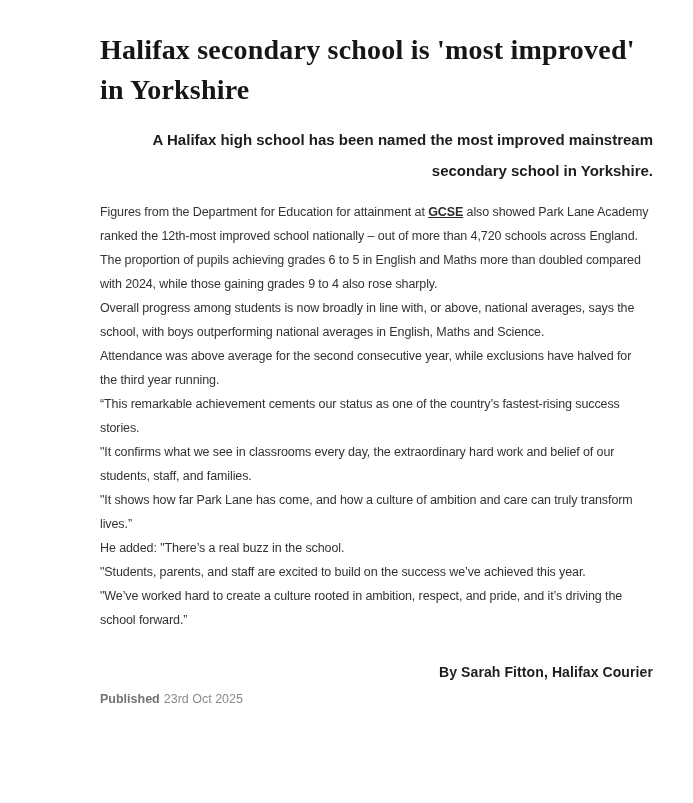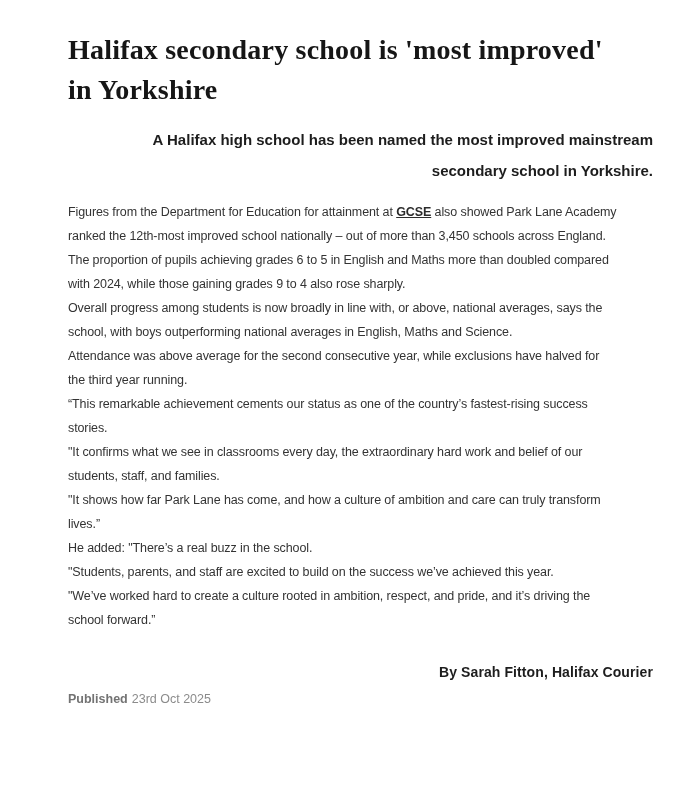--- a/index.html
+++ b/index.html
@@ -10,21 +10,21 @@
   body {
     width: 693px;
     height: 803px;
     overflow: hidden;
     font-family: "Liberation Sans", sans-serif;
   }
   .page {
     box-sizing: border-box;
     width: 693px;
     height: 803px;
-    padding: 30px 40px 0 68px;
+    padding: 30px 40px 0 100px;
     background: #ffffff;
   }
   .headline {
     font-family: "Liberation Serif", serif;
     font-weight: bold;
     font-size: 28px;
     line-height: 40px;
     letter-spacing: 0.2px;
     color: #161616;
     margin: 0 0 14px 0;
@@ -82,21 +82,21 @@
 
   <h1 class="headline">Halifax secondary school is 'most improved'
 in Yorkshire</h1>
 
   <p class="standfirst">A Halifax high school has been named the most improved mainstream
 secondary school in Yorkshire.</p>
 
   <div class="article">
 
     <p><span>Figures from the Department for Education for attainment at </span><a class="gcse-link">GCSE</a><span> also showed Park Lane Academy
-ranked the 12th-most improved school nationally – out of more than 3,450 schools across England.</span></p>
+ranked the 12th-most improved school nationally – out of more than 4,720 schools across England.</span></p>
 
     <p>The proportion of pupils achieving grades 6 to 5 in English and Maths more than doubled compared
 with 2024, while those gaining grades 9 to 4 also rose sharply.</p>
     <p>Overall progress among students is now broadly in line with, or above, national averages, says the
 school, with boys outperforming national averages in English, Maths and Science.</p>
     <p>Attendance was above average for the second consecutive year, while exclusions have halved for
 the third year running.</p>
     <p>“This remarkable achievement cements our status as one of the country’s fastest-rising success
 stories.</p>
     <p>"It confirms what we see in classrooms every day, the extraordinary hard work and belief of our

